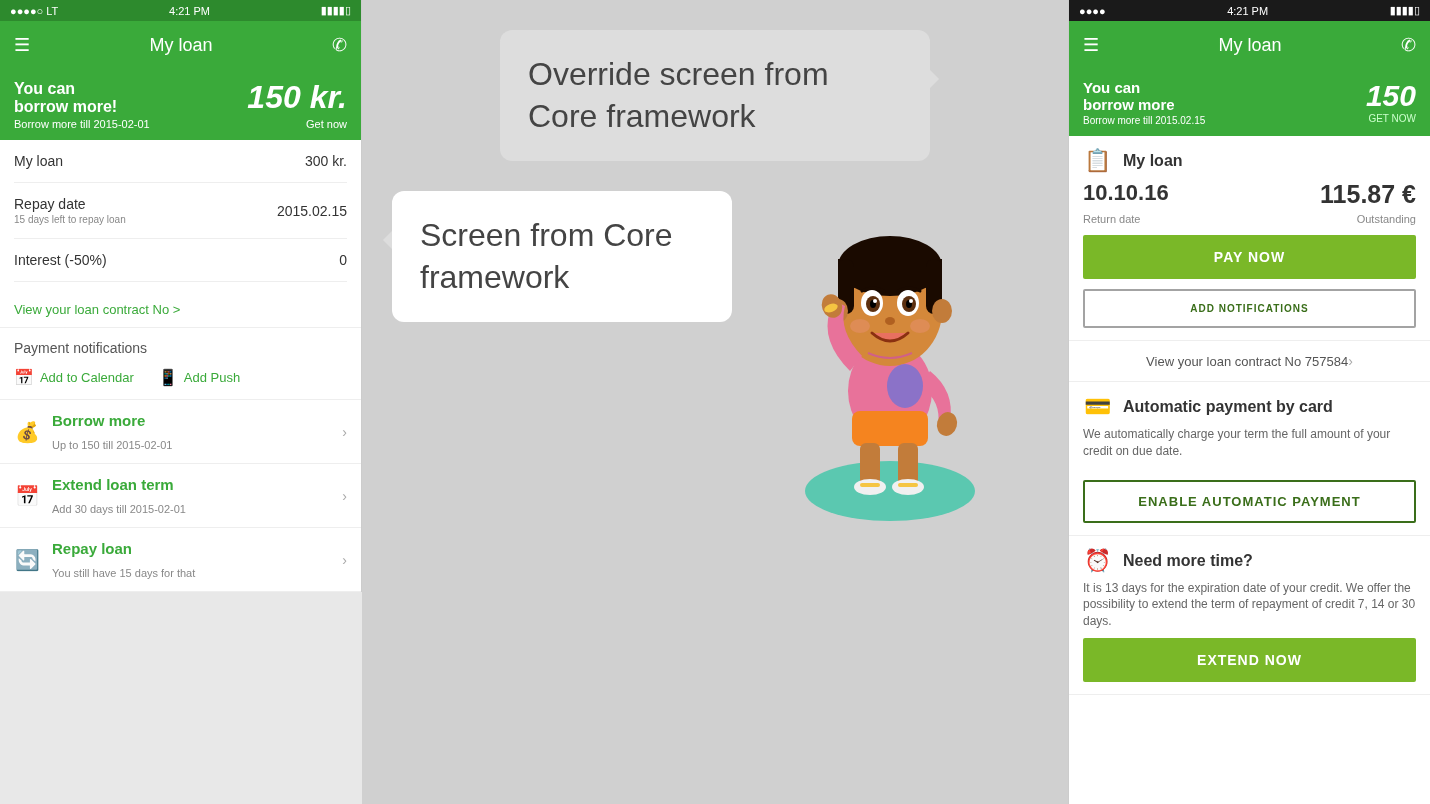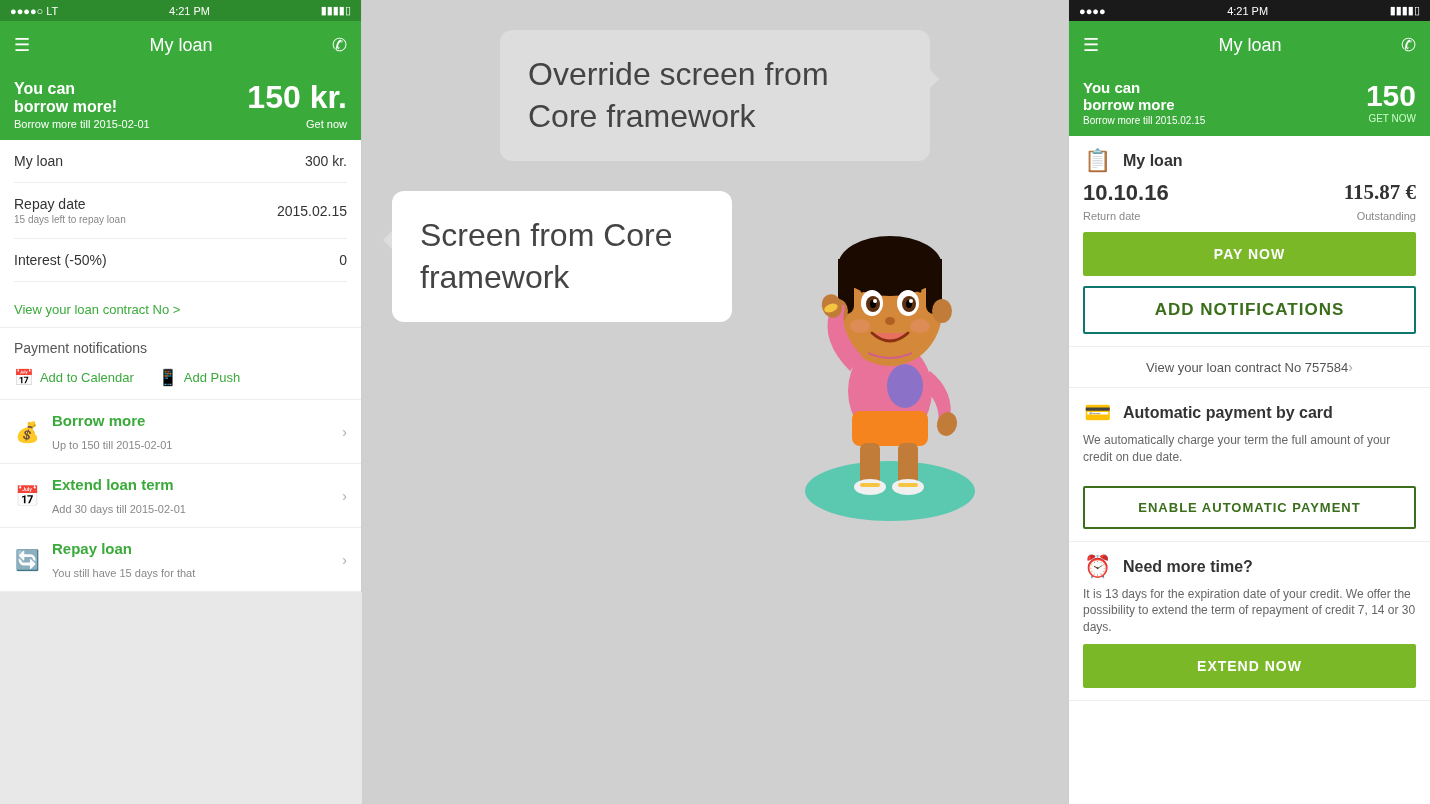--- a/index.html
+++ b/index.html
@@ -51,21 +51,21 @@
       background: #3aaa3a;
       color: #fff;
       padding: 10px 14px;
       display: flex;
       justify-content: space-between;
       align-items: center;
     }
     .promo-left .promo-title { font-size: 16px; font-weight: bold; }
     .promo-left .promo-sub { font-size: 11px; margin-top: 2px; }
     .promo-right { text-align: right; }
-    .promo-right .promo-amount { font-size: 32px; font-weight: bold; }
+    .promo-right .promo-amount { font-size: 32px; font-weight: bold; font-style: italic; }
     .promo-right .promo-btn { font-size: 11px; margin-top: 2px; }
 
     .loan-list {
       padding: 0 14px;
       flex: 1;
       overflow-y: auto;
     }
     .loan-item {
       display: flex;
       justify-content: space-between;
@@ -225,45 +225,45 @@
     }
     .section-block-icon { font-size: 22px; color: #555; width: 30px; text-align: center; }
     .section-block-title { font-size: 16px; font-weight: bold; color: #333; }
 
     .loan-numbers {
       display: flex;
       justify-content: space-between;
       margin-bottom: 4px;
     }
     .loan-date { font-size: 22px; font-weight: bold; color: #333; }
-    .loan-amount { font-size: 21px; font-weight: bold; color: #333; font-family: Liberation Serif, serif; }
+    .loan-amount { font-size: 25px; font-weight: bold; color: #333; }
     .loan-labels { display: flex; justify-content: space-between; }
     .loan-label { font-size: 11px; color: #888; }
 
     .pay-now-btn {
       background: #7ab828;
       color: #fff;
       border: none;
       width: 100%;
       padding: 14px;
       font-size: 14px;
       font-weight: bold;
       letter-spacing: 1px;
       cursor: pointer;
       margin: 10px 0 4px;
       border-radius: 2px;
     }
 
     .add-notif-btn {
       background: #fff;
       color: #3a6e1a;
-      border: 2px solid #0f766e;
+      border: 2px solid #a3a3a3;
       width: 100%;
       padding: 12px;
-      font-size: 17px;
+      font-size: 10px;
       font-weight: bold;
       letter-spacing: 1px;
       cursor: pointer;
       border-radius: 2px;
       margin-top: 6px;
     }
 
     .contract-link-right {
       display: flex;
       justify-content: center;

